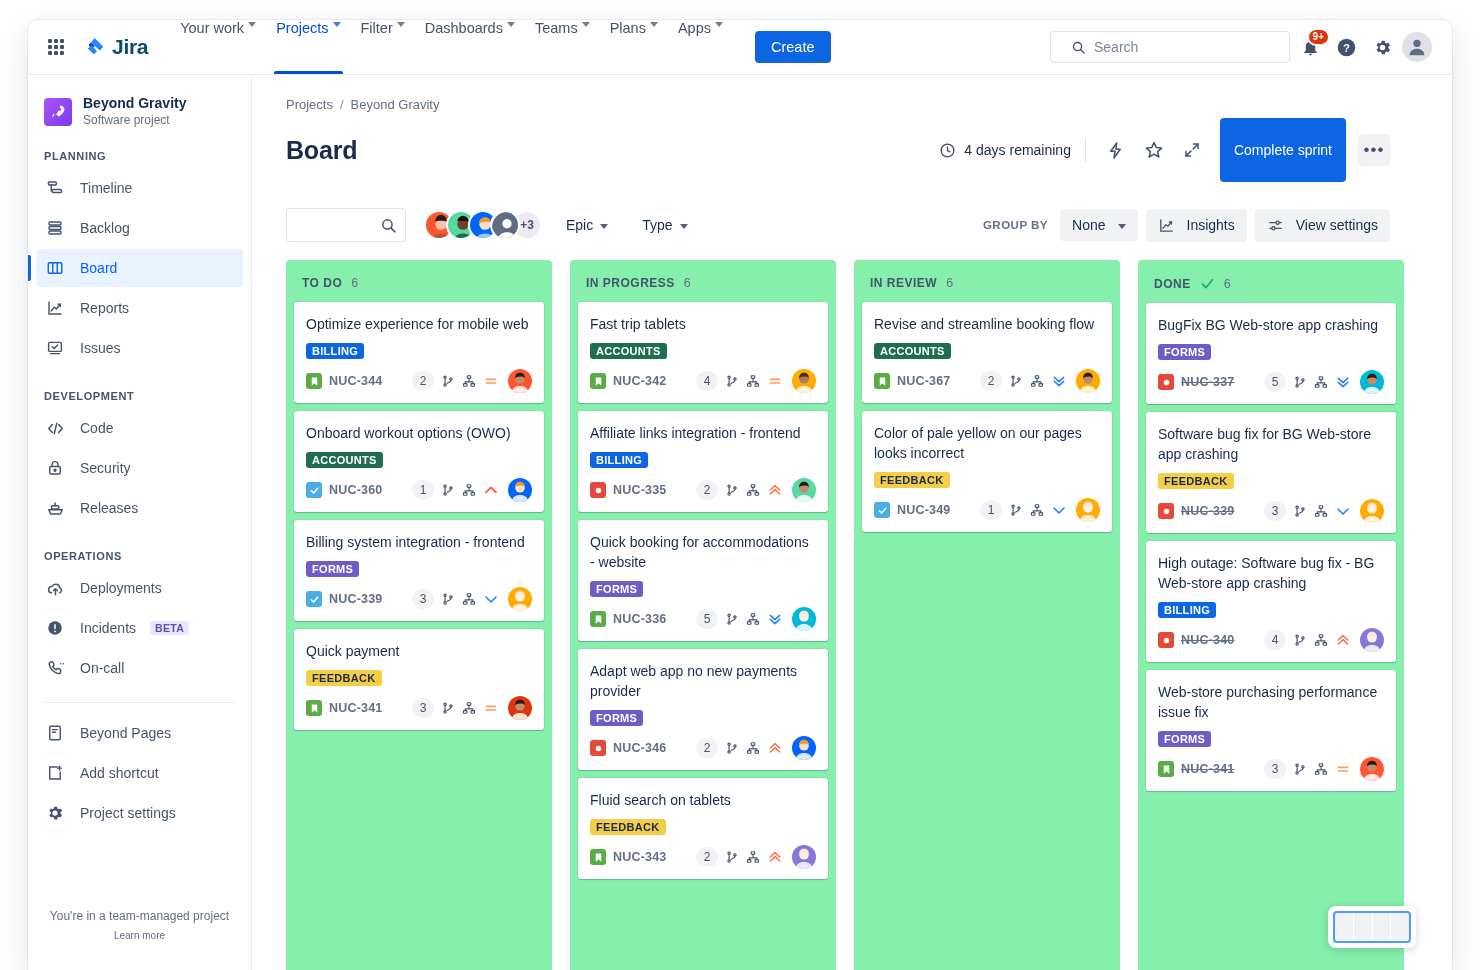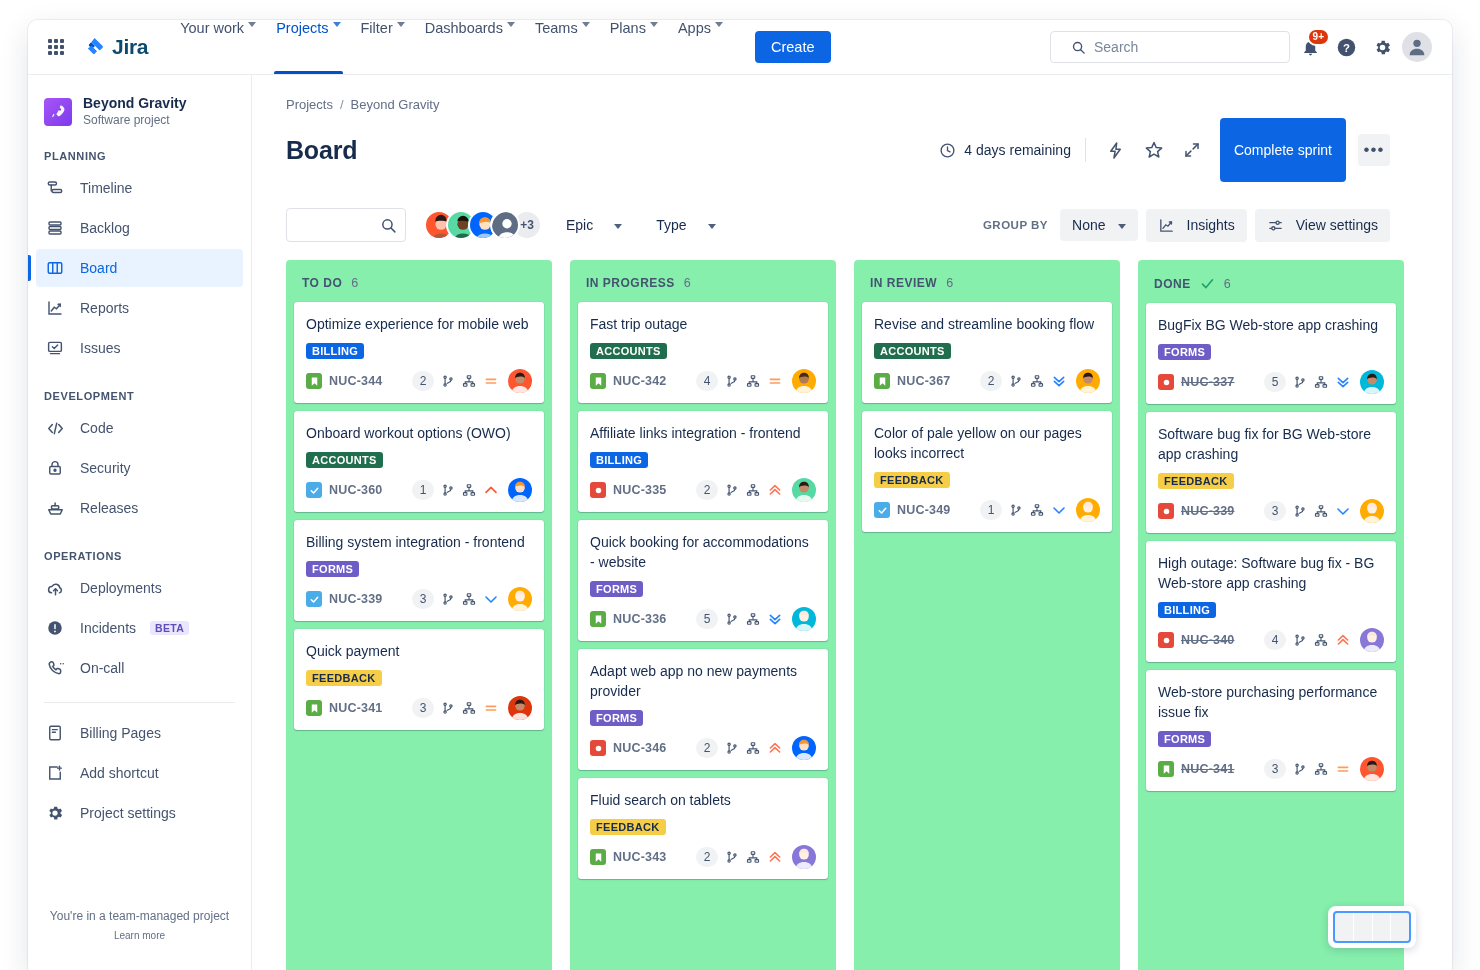--- a/index.html
+++ b/index.html
@@ -164,21 +164,21 @@
   }
   .avatar-stack { display:flex; align-items:center; margin-left: 18px; }
   .avatar-stack .av { width:30px; height:30px; border-radius:50%; border:2px solid #fff; margin-left:-8px; position:relative; cursor:pointer; overflow:hidden;}
   .avatar-stack .av:first-child { margin-left:0; }
   .avatar-stack .more {
     width:30px;height:30px;border-radius:50%;background:#EBECF0;color:#44546F;
     font-size:12px;font-weight:600;display:flex;align-items:center;justify-content:center;
     margin-left:-8px;border:2px solid #fff; cursor:pointer;
   }
   .tb-select {
-    display:flex; align-items:center; gap:21px; font-size:14px; color:#172B4D;
+    display:flex; align-items:center; gap:7px; font-size:14px; color:#172B4D;
     padding:7px 10px; border-radius:4px; cursor:pointer; margin-left: 14px;
   }
   .toolbar-right { margin-left:auto; display:flex; align-items:center; gap:8px; }
   .groupby-label { font-size:11.5px; font-weight:600; color:#626F86; letter-spacing:.5px; margin-right:4px; }
   .chip {
     display:flex; align-items:center; gap:12px;
     background:#F1F2F4; color:#172B4D; font-size:14px;
     border-radius:4px; padding:8px 12px; cursor:pointer; border:none;
   }
 
@@ -479,21 +479,21 @@
       <div class="side-divider"></div>
 
       <div class="side-item">
         <span class="ico">
           <svg width="18" height="18" viewBox="0 0 24 24" fill="none" stroke="#44546F" stroke-width="1.9" stroke-linecap="round">
             <rect x="5" y="3" width="14" height="18" rx="1.6"></rect>
               <line x1="8.5" y1="7.5" x2="15" y2="7.5"></line>
               <line x1="8.5" y1="11" x2="12.5" y2="11"></line>
           </svg>
         </span>
-        <span>Billing Pages</span>
+        <span>Beyond Pages</span>
       </div>
 
       <div class="side-item">
         <span class="ico">
           <svg width="18" height="18" viewBox="0 0 24 24" fill="none" stroke="#44546F" stroke-width="1.9" stroke-linecap="round">
             <polyline points="15,4 5,4 5,20 19,20 19,11"></polyline>
               <line x1="18" y1="3" x2="18" y2="8"></line>
               <line x1="15.5" y1="5.5" x2="20.5" y2="5.5"></line>
           </svg>
         </span>
@@ -806,21 +806,21 @@
                     </svg>
                   </span>
                 </span>
               </div></div>
           </div>
           <div class="column">
             <div class="col-head">
               <span class="col-name">IN PROGRESS</span>
               <span class="col-count">6</span>
             </div>
-            <div class="card"><div class="card-title">Fast trip outage</div><span class="epic-tag" style="background:#216E4E;color:#FFFFFF">ACCOUNTS</span><div class="card-foot">
+            <div class="card"><div class="card-title">Fast trip tablets</div><span class="epic-tag" style="background:#216E4E;color:#FFFFFF">ACCOUNTS</span><div class="card-foot">
                 <span class="type-icon" style="background:#4BADE8;background:#5AAC44">
                   <svg width="11" height="11" viewBox="0 0 24 24" fill="#fff">
                     <path d="M6 3h12v18l-6-5-6 5z"></path>
                   </svg>
                 </span>
                 <span class="issue-key">NUC-342</span>
                 <span class="foot-right">
                   <span class="pts">4</span>
                   <span>
                     <svg width="14" height="14" viewBox="0 0 24 24" fill="none" stroke="#44546F" stroke-width="2" stroke-linecap="round">

